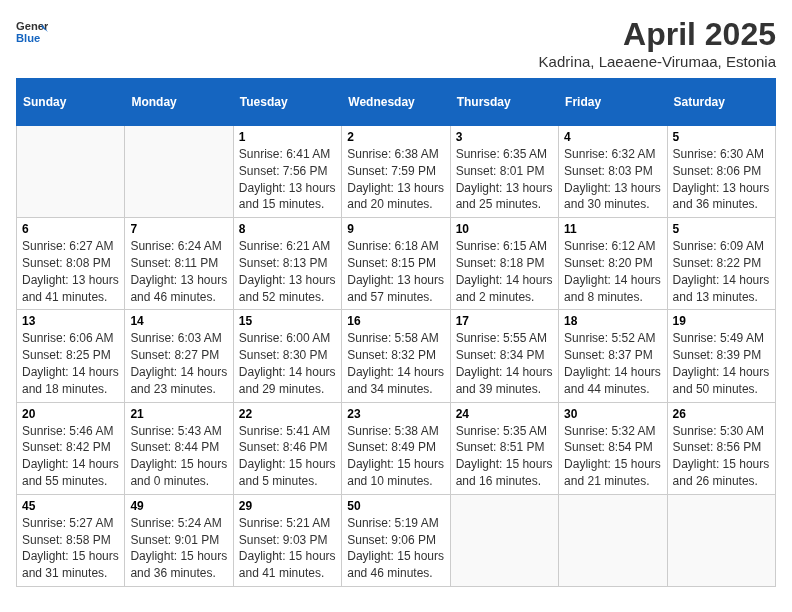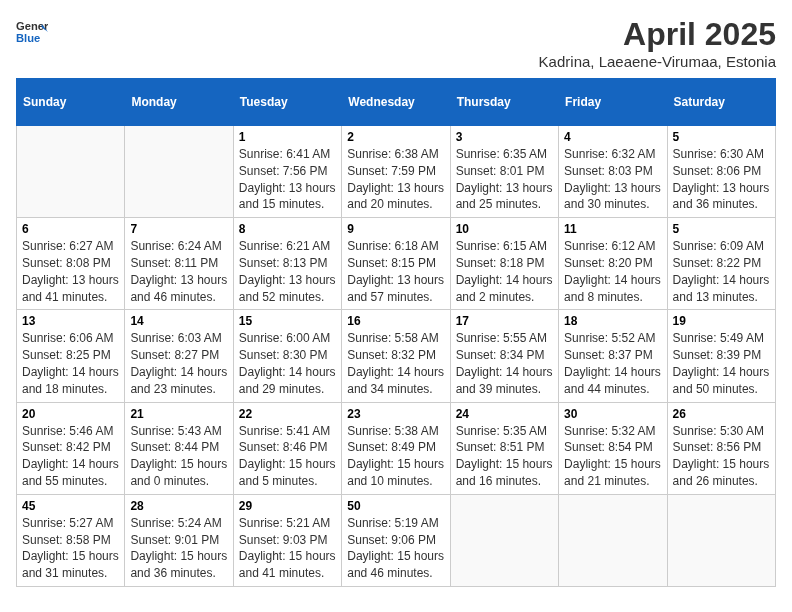--- a/index.html
+++ b/index.html
@@ -217,21 +217,21 @@
           <div class="day-num">26</div>
           <div class="day-info">Sunrise: 5:30 AM<br>Sunset: 8:56 PM<br>Daylight: 15 hours and 26 minutes.</div>
         </td>
       </tr>
       <tr>
         <td>
           <div class="day-num">45</div>
           <div class="day-info">Sunrise: 5:27 AM<br>Sunset: 8:58 PM<br>Daylight: 15 hours and 31 minutes.</div>
         </td>
         <td>
-          <div class="day-num">28</div>
+          <div class="day-num">49</div>
           <div class="day-info">Sunrise: 5:24 AM<br>Sunset: 9:01 PM<br>Daylight: 15 hours and 36 minutes.</div>
         </td>
         <td>
           <div class="day-num">29</div>
           <div class="day-info">Sunrise: 5:21 AM<br>Sunset: 9:03 PM<br>Daylight: 15 hours and 41 minutes.</div>
         </td>
         <td>
           <div class="day-num">50</div>
           <div class="day-info">Sunrise: 5:19 AM<br>Sunset: 9:06 PM<br>Daylight: 15 hours and 46 minutes.</div>
         </td>

